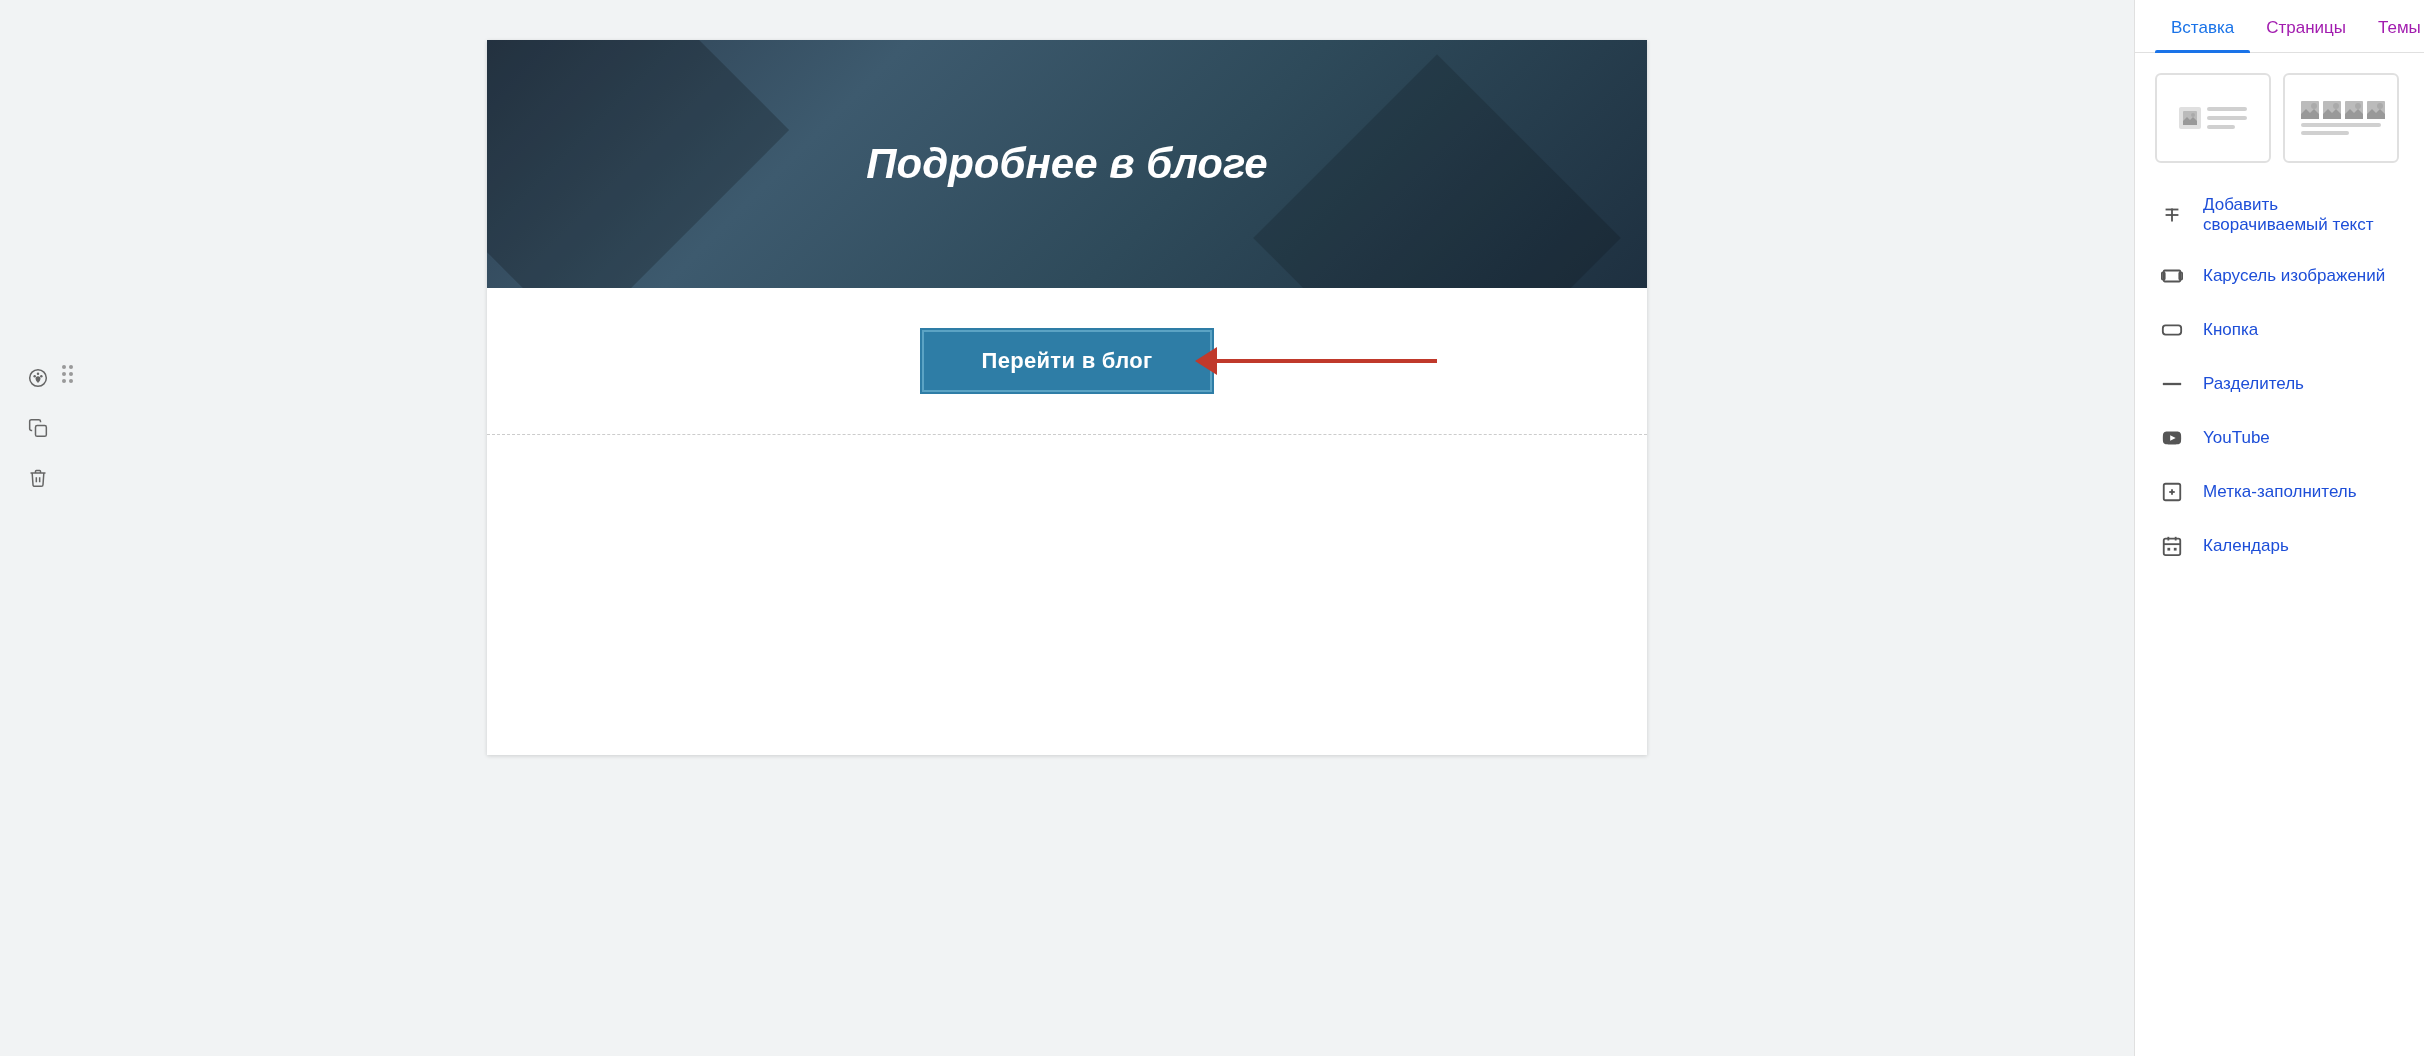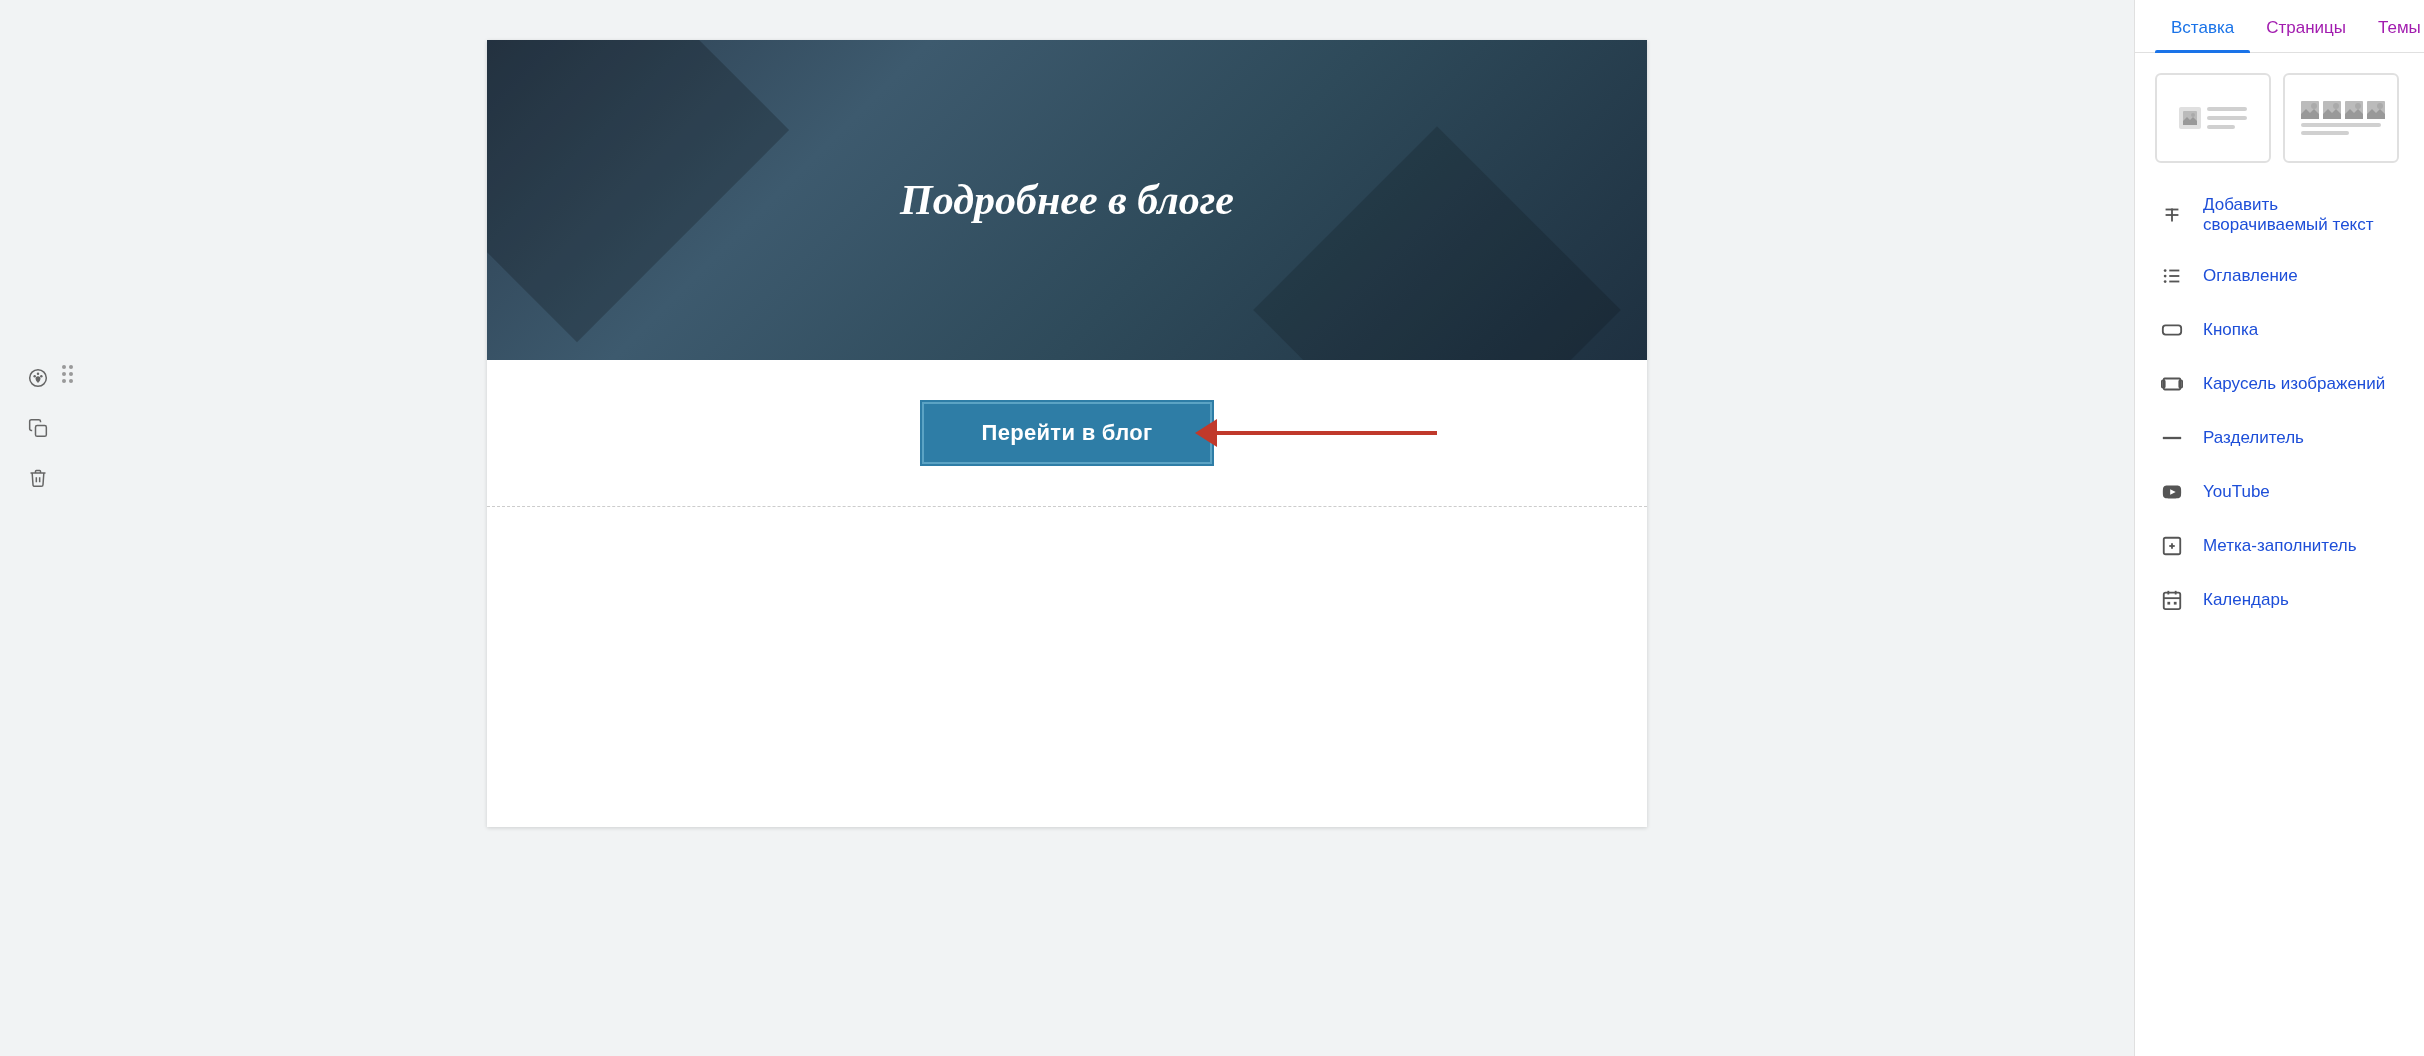--- a/index.html
+++ b/index.html
@@ -26,28 +26,27 @@
     .page-canvas {
       width: 1160px;
       background: #fff;
       box-shadow: 0 1px 4px rgba(0,0,0,0.15);
       position: relative;
     }
 
     
     .hero-section {
       width: 100%;
-      height: 320px;
+      height: 248px;
       background: linear-gradient(135deg, #2c3e50 0%, #3d5a6e 30%, #2e4a5a 60%, #1e3040 100%);
       position: relative;
       display: flex;
       align-items: center;
       justify-content: center;
       overflow: hidden;
-      font-family: Liberation Serif, serif;
     }
 
     .hero-section::before {
       content: '';
       position: absolute;
       top: -60px;
       left: -60px;
       width: 300px;
       height: 300px;
       background: rgba(0,0,0,0.2);
@@ -481,52 +480,39 @@
       <div class="menu-icon">
         <svg width="22" height="22" viewBox="0 0 24 24" fill="none" stroke="#555" stroke-width="2">
           <line x1="12" y1="5" x2="12" y2="19"></line>
           <line x1="5" y1="12" x2="19" y2="12"></line>
           <line x1="5" y1="6" x2="19" y2="6"></line>
         </svg>
       </div>
       <span class="menu-label">Добавить сворачиваемый текст</span>
     </div>
 
-    <div class="menu-item">
-      <div class="menu-icon">
-        <svg width="22" height="22" viewBox="0 0 24 24" fill="none" stroke="#555" stroke-width="2">
-          <line x1="9" y1="6" x2="20" y2="6"></line>
-          <line x1="9" y1="12" x2="20" y2="12"></line>
-          <line x1="9" y1="18" x2="20" y2="18"></line>
-          <circle cx="4.5" cy="6" r="1.5" fill="#555" stroke="none"></circle>
-          <circle cx="4.5" cy="12" r="1.5" fill="#555" stroke="none"></circle>
-          <circle cx="4.5" cy="18" r="1.5" fill="#555" stroke="none"></circle>
-        </svg>
-      </div>
-      <span class="menu-label">Оглавление</span>
-    </div>
-
-    <div class="menu-item">
-      <div class="menu-icon">
-        <svg width="22" height="22" viewBox="0 0 24 24" fill="none" stroke="#555" stroke-width="2">
-          <rect x="2" y="7" width="20" height="10" rx="3"></rect>
-        </svg>
-      </div>
-      <span class="menu-label">Кнопка</span>
-    </div>
 
     <div class="menu-item">
       <div class="menu-icon">
         <svg width="22" height="22" viewBox="0 0 24 24" fill="none" stroke="#555" stroke-width="2">
           <rect x="3" y="6" width="18" height="12" rx="1"></rect>
           <rect x="1" y="8" width="3" height="8" rx="1"></rect>
           <rect x="20" y="8" width="3" height="8" rx="1"></rect>
         </svg>
       </div>
       <span class="menu-label">Карусель изображений</span>
+    </div>
+
+    <div class="menu-item">
+      <div class="menu-icon">
+        <svg width="22" height="22" viewBox="0 0 24 24" fill="none" stroke="#555" stroke-width="2">
+          <rect x="2" y="7" width="20" height="10" rx="3"></rect>
+        </svg>
+      </div>
+      <span class="menu-label">Кнопка</span>
     </div>
 
     <div class="menu-item">
       <div class="menu-icon">
         <svg width="22" height="22" viewBox="0 0 24 24" fill="none" stroke="#555" stroke-width="2.5">
           <line x1="2" y1="12" x2="22" y2="12"></line>
         </svg>
       </div>
       <span class="menu-label">Разделитель</span>
     </div>

